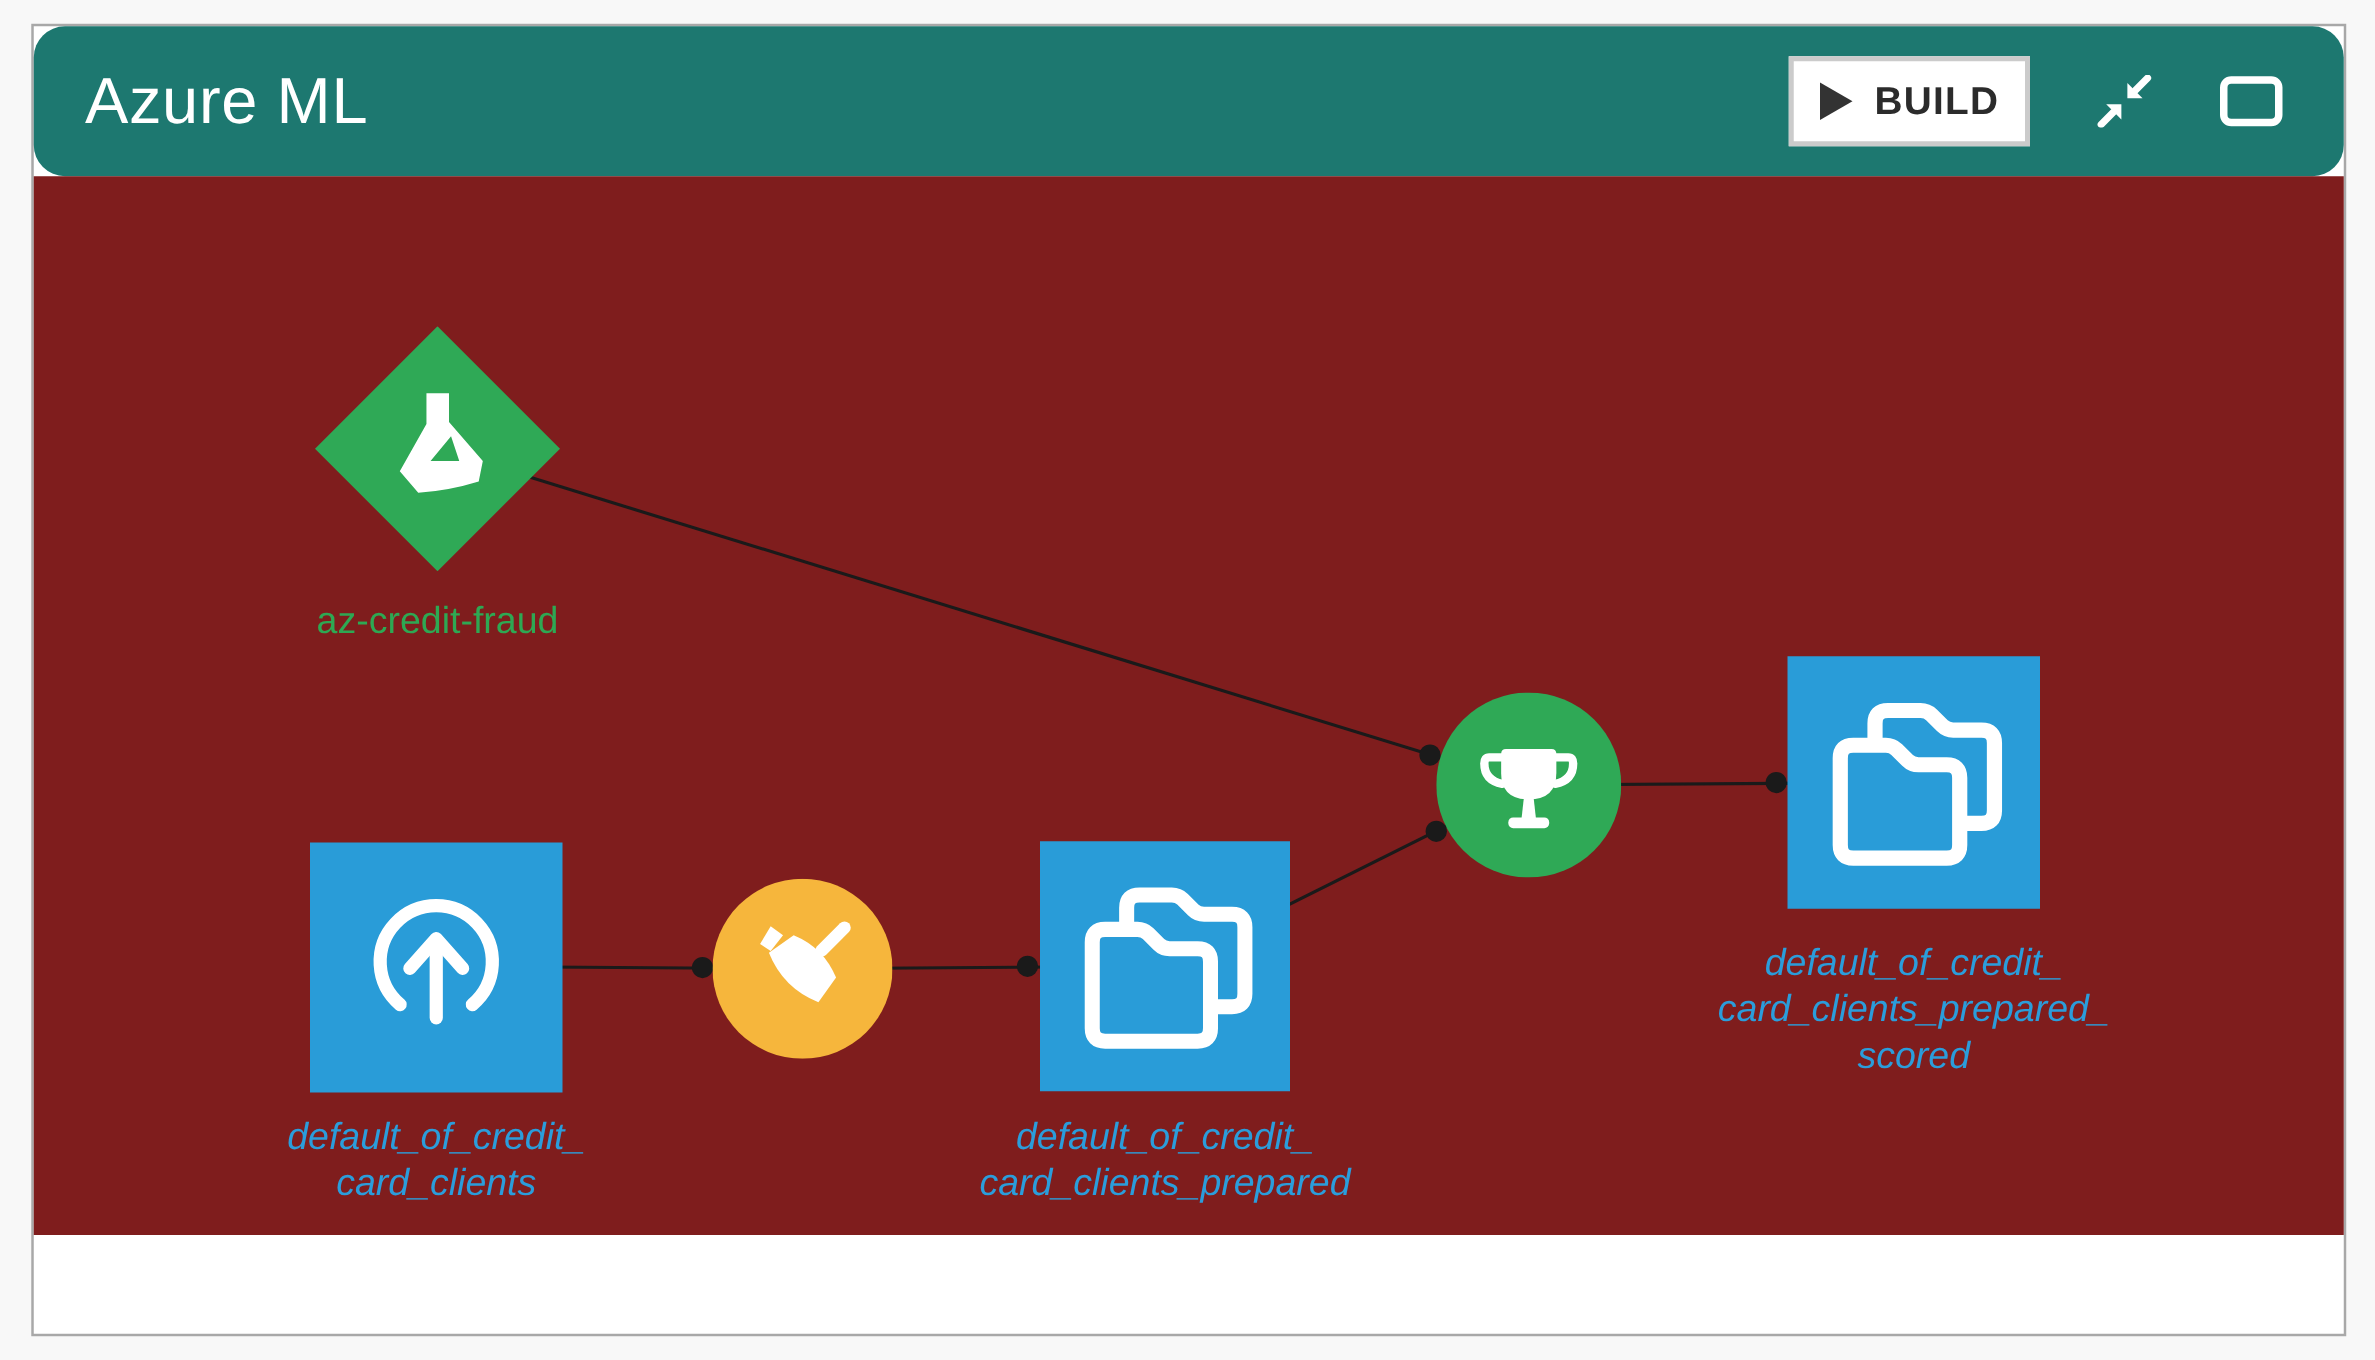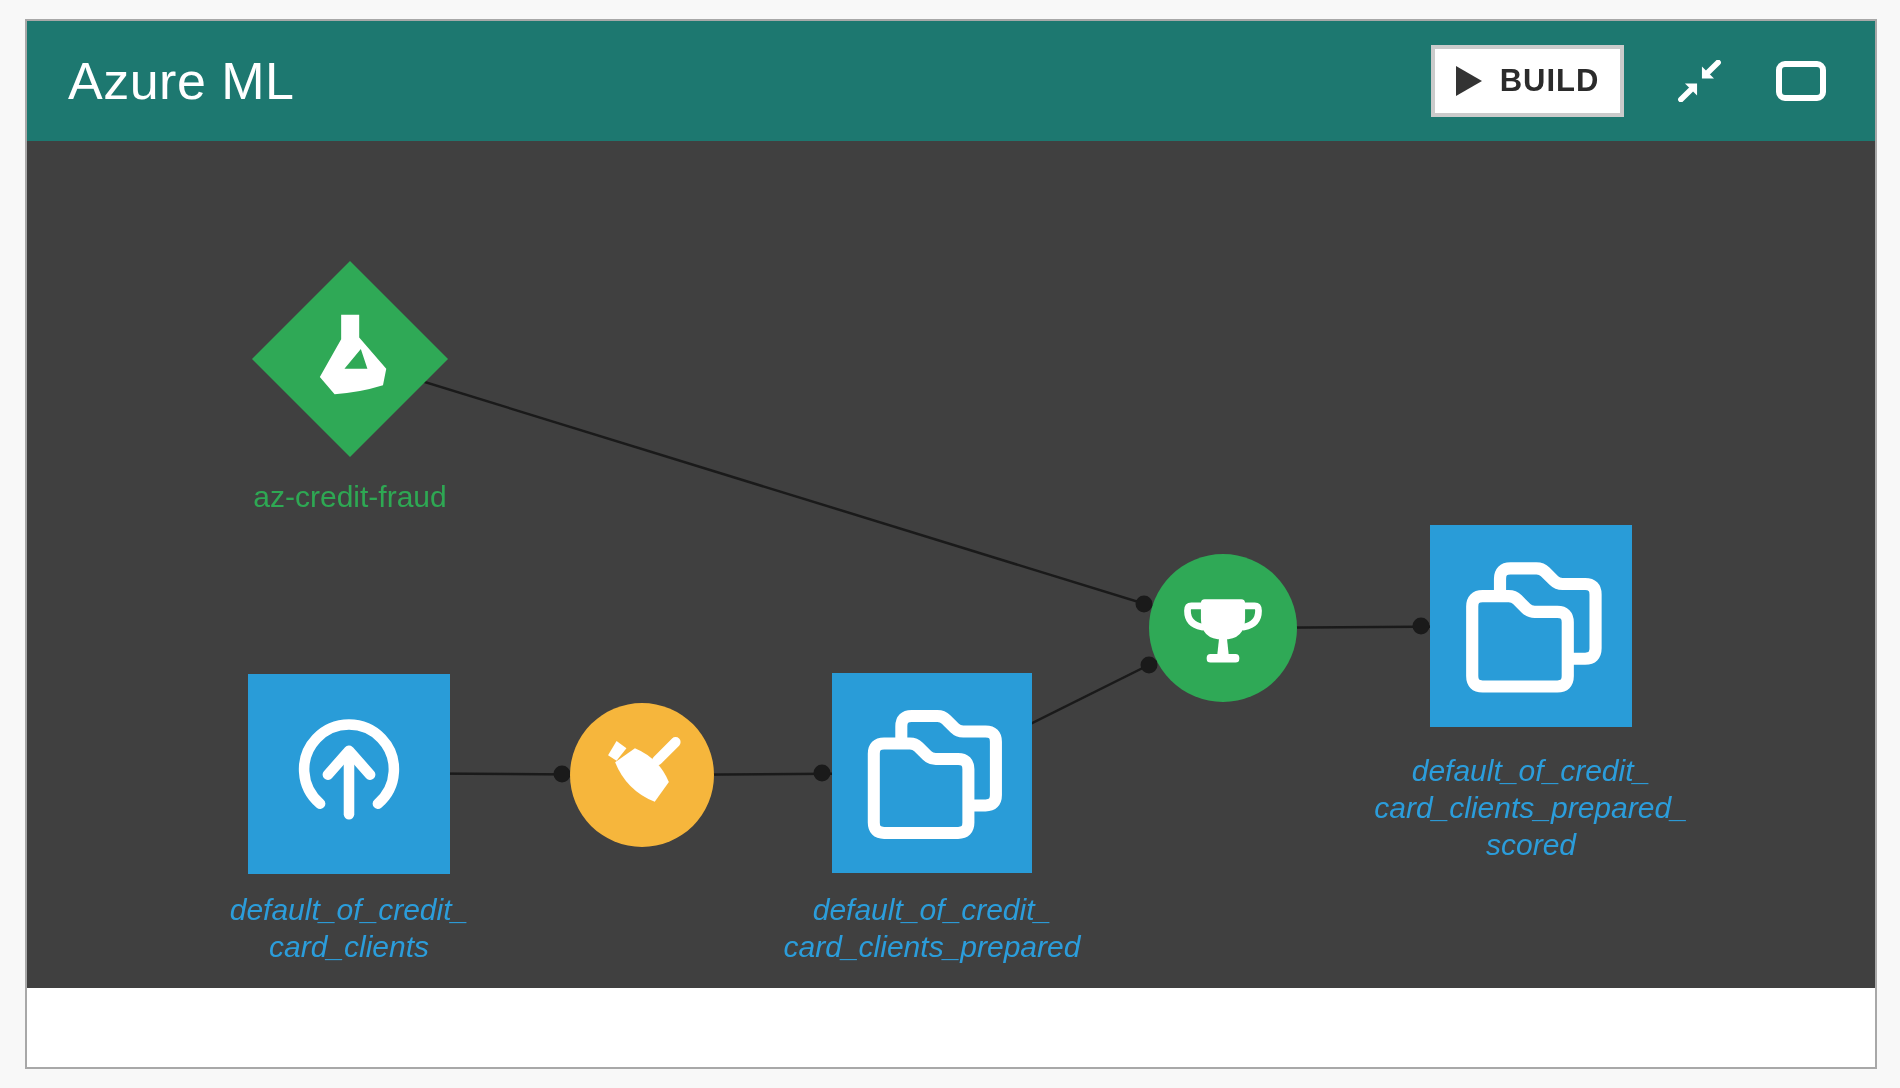--- a/index.html
+++ b/index.html
@@ -10,35 +10,35 @@
   }
   *{box-sizing:border-box; margin:0; padding:0;}
   html,body{width:1900px;height:1088px;}
   body{background:var(--page-bg); font-family:"Liberation Sans","DejaVu Sans",sans-serif;}
   .panel{
     position:absolute; left:25px; top:19px; width:1852px; height:1050px;
     background:#ffffff; border:2px solid var(--panel-border);
   }
   .header{
     height:120px; background:var(--header-teal);
-    display:flex; align-items:center; padding:0 48px 0 41px;
+    display:flex; align-items:center; padding:0 48px 0 41px;border-radius:25px;
   }
   .app-title{ color:#ffffff; font-size:52px; letter-spacing:0.5px; flex:1; }
   .controls{ display:flex; align-items:center; gap:52px; }
   .build-btn{
     width:193px; height:72px; background:#ffffff;
     border:4px solid var(--button-border);
     display:flex; align-items:center; justify-content:center; gap:18px;
     cursor:pointer;
   }
   .play-tri{ width:0;height:0; border-left:26px solid #333333;
     border-top:15px solid transparent; border-bottom:15px solid transparent; }
   .build-label{ font-size:31px; font-weight:bold; color:var(--button-text); letter-spacing:1px; }
   .hdr-icon{ display:inline-flex; cursor:pointer; }
-  .canvas{ position:relative; width:100%; height:847px; background:#404040; overflow:hidden; }
+  .canvas{ position:relative; width:100%; height:847px; background:#7f1d1d; overflow:hidden; }
   .edges{ position:absolute; left:0; top:0; }
   .edges line{ stroke:var(--edge-black); stroke-width:2.5; }
   .edges circle{ fill:var(--edge-black); }
   .node{ position:absolute; }
   .node svg{ display:block; }
   .sq{ background:var(--node-blue); }
   .node-label{
     position:absolute; text-align:center; white-space:pre-line;
     font-size:30px; line-height:37px; font-weight:400;
   }

